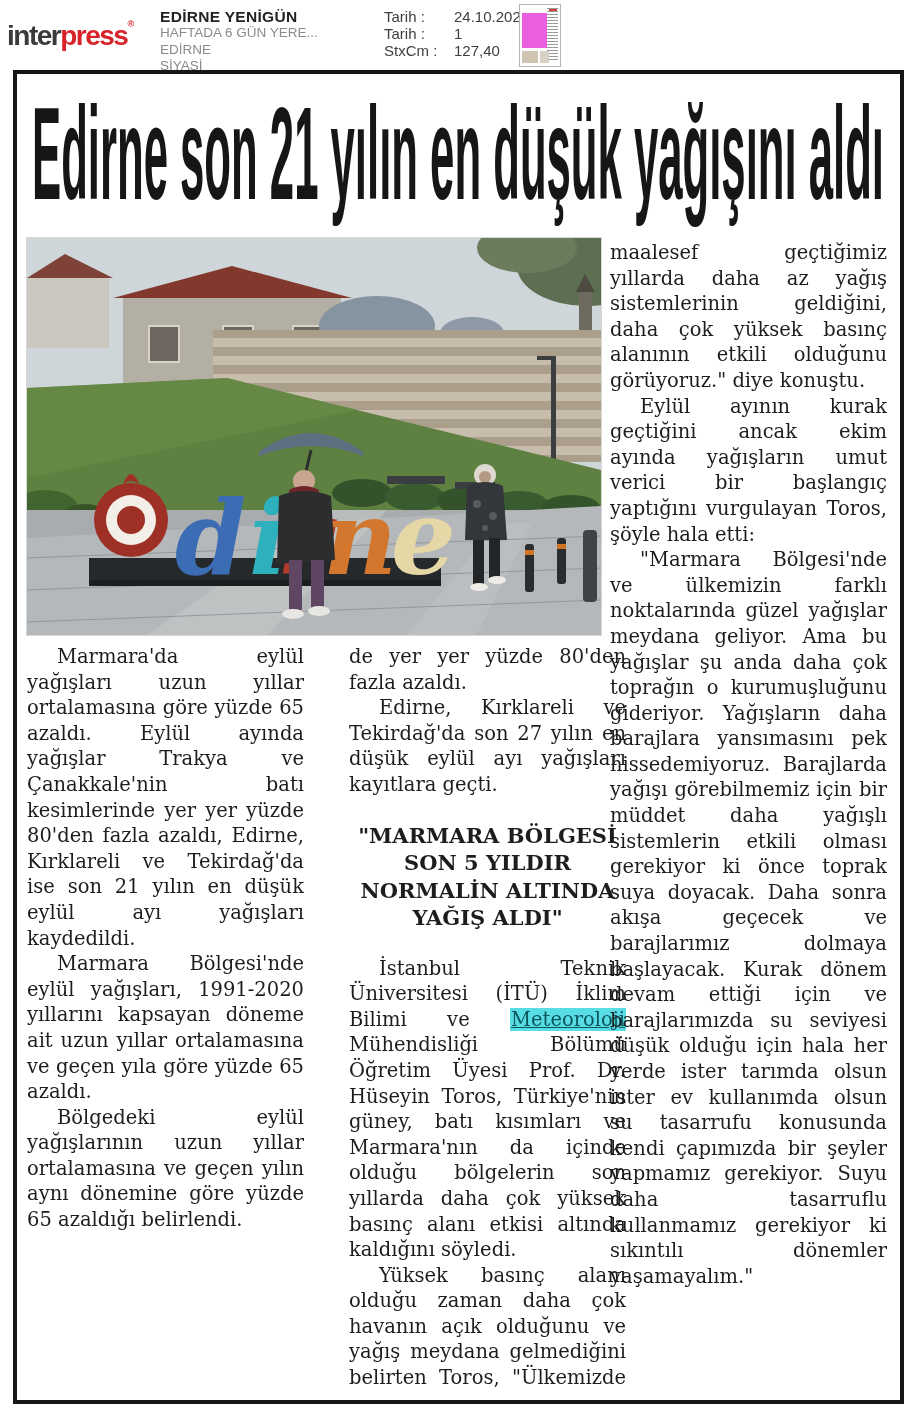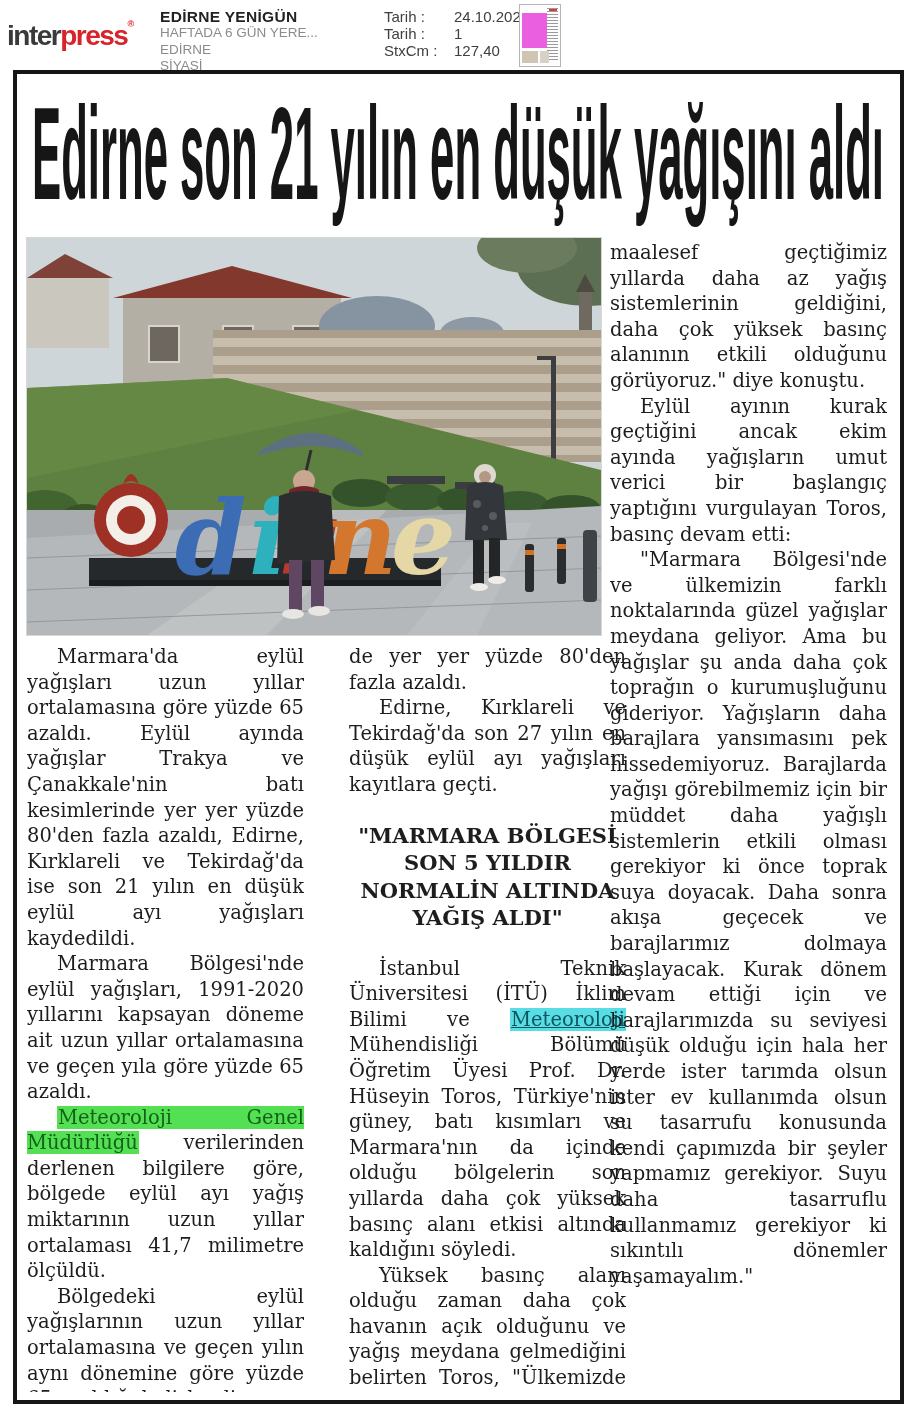--- a/index.html
+++ b/index.html
@@ -192,32 +192,31 @@
           <rect x="530" y="300" width="9" height="46" rx="3" fill="#2a2c2e"></rect>
           <rect x="530" y="306" width="9" height="5" fill="#cf7326"></rect>
           <rect x="556" y="292" width="14" height="72" rx="4" fill="#3f4246"></rect>
         </g>
       </svg>
     </div>
 
     <div class="col" id="col1">
         <p class="para"><span>Marmara'da eylül yağışları uzun yıllar ortalamasına göre yüzde 65 azaldı. Eylül ayında yağışlar Trakya ve Çanakkale'nin batı kesimlerinde yer yer yüzde 80'den fazla azaldı, Edirne, Kırklareli ve Tekirdağ'da ise son 21 yılın en düşük eylül ayı yağışları kaydedildi.</span></p>
         <p class="para"><span>Marmara Bölgesi'nde eylül yağışları, 1991-2020 yıllarını kapsayan döneme ait uzun yıllar ortalamasına ve geçen yıla göre yüzde 65 azaldı.</span></p>
-        <p class="para"><span class="hl-green">Meteoroloji Genel Müdürlüğü</span><span> verilerinden derlenen bilgilere göre, bölgede eylül ayı yağış miktarının uzun yıllar ortalaması 41,7 milimetre ölçüldü.</span></p>
         <p class="para"><span>Bölgedeki eylül yağışlarının uzun yıllar ortalamasına ve geçen yılın aynı dönemine göre yüzde 65 azaldığı belirlendi.</span></p>
       </div>
     <div class="col" id="col2">
         <p class="para noindent"><span>de yer yer yüzde 80'den fazla azaldı.</span></p>
         <p class="para"><span>Edirne, Kırklareli ve Tekirdağ'da son 27 yılın en düşük eylül ayı yağışları kayıtlara geçti.</span></p>
         <p class="para subhead"><span>"MARMARA BÖLGESİ
 SON 5 YILDIR
 NORMALİN ALTINDA
 YAĞIŞ ALDI"</span></p>
         <p class="para"><span>İstanbul Teknik Üniversitesi (İTÜ) İklim Bilimi ve </span><span class="hl-cyan">Meteoroloji</span><span> Mühendisliği Bölümü Öğretim Üyesi Prof. Dr. Hüseyin Toros, Türkiye'nin güney, batı kısımları ve Marmara'nın da içinde olduğu bölgelerin son yıllarda daha çok yüksek basınç alanı etkisi altında kaldığını söyledi.</span></p>
         <p class="para"><span>Yüksek basınç alanı olduğu zaman daha çok havanın açık olduğunu ve yağış meydana gelmediğini belirten Toros, "Ülkemizde genellikle, Balkanlar'dan veya Akdeniz üzerinden gelen alçak basınç yağışlı sistemleri yağış getiriyor. Ama</span></p>
       </div>
     <div class="col" id="col3">
         <p class="para noindent"><span>maalesef geçtiğimiz yıllarda daha az yağış sistemlerinin geldiğini, daha çok yüksek basınç alanının etkili olduğunu görüyoruz." diye konuştu.</span></p>
-        <p class="para"><span>Eylül ayının kurak geçtiğini ancak ekim ayında yağışların umut verici bir başlangıç yaptığını vurgulayan Toros, basınç devam etti:</span></p>
+        <p class="para"><span>Eylül ayının kurak geçtiğini ancak ekim ayında yağışların umut verici bir başlangıç yaptığını vurgulayan Toros, şöyle hala etti:</span></p>
         <p class="para"><span>"Marmara Bölgesi'nde ve ülkemizin farklı noktalarında güzel yağışlar meydana geliyor. Ama bu yağışlar şu anda daha çok toprağın o kurumuşluğunu gideriyor. Yağışların daha barajlara yansımasını pek hissedemiyoruz. Barajlarda yağışı görebilmemiz için bir müddet daha yağışlı sistemlerin etkili olması gerekiyor ki önce toprak suya doyacak. Daha sonra akışa geçecek ve barajlarımız dolmaya başlayacak. Kurak dönem devam ettiği için ve barajlarımızda su seviyesi düşük olduğu için hala her yerde ister tarımda olsun ister ev kullanımda olsun su tasarrufu konusunda kendi çapımızda bir şeyler yapmamız gerekiyor. Suyu daha tasarruflu kullanmamız gerekiyor ki sıkıntılı dönemler yaşamayalım."</span></p>
       </div>
   </div>
 </div>
 
 </body></html>

